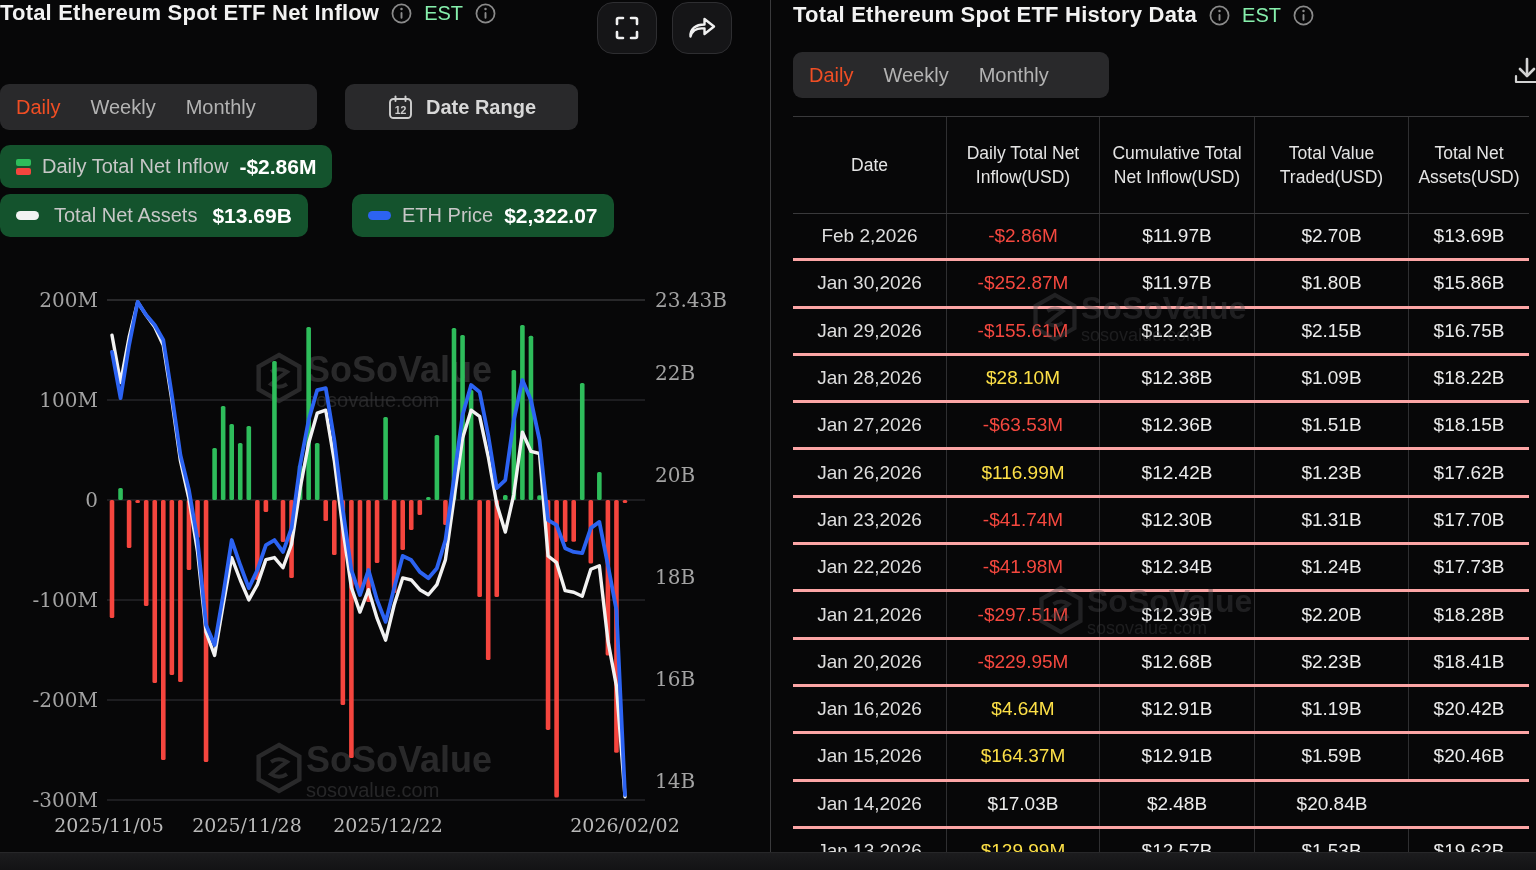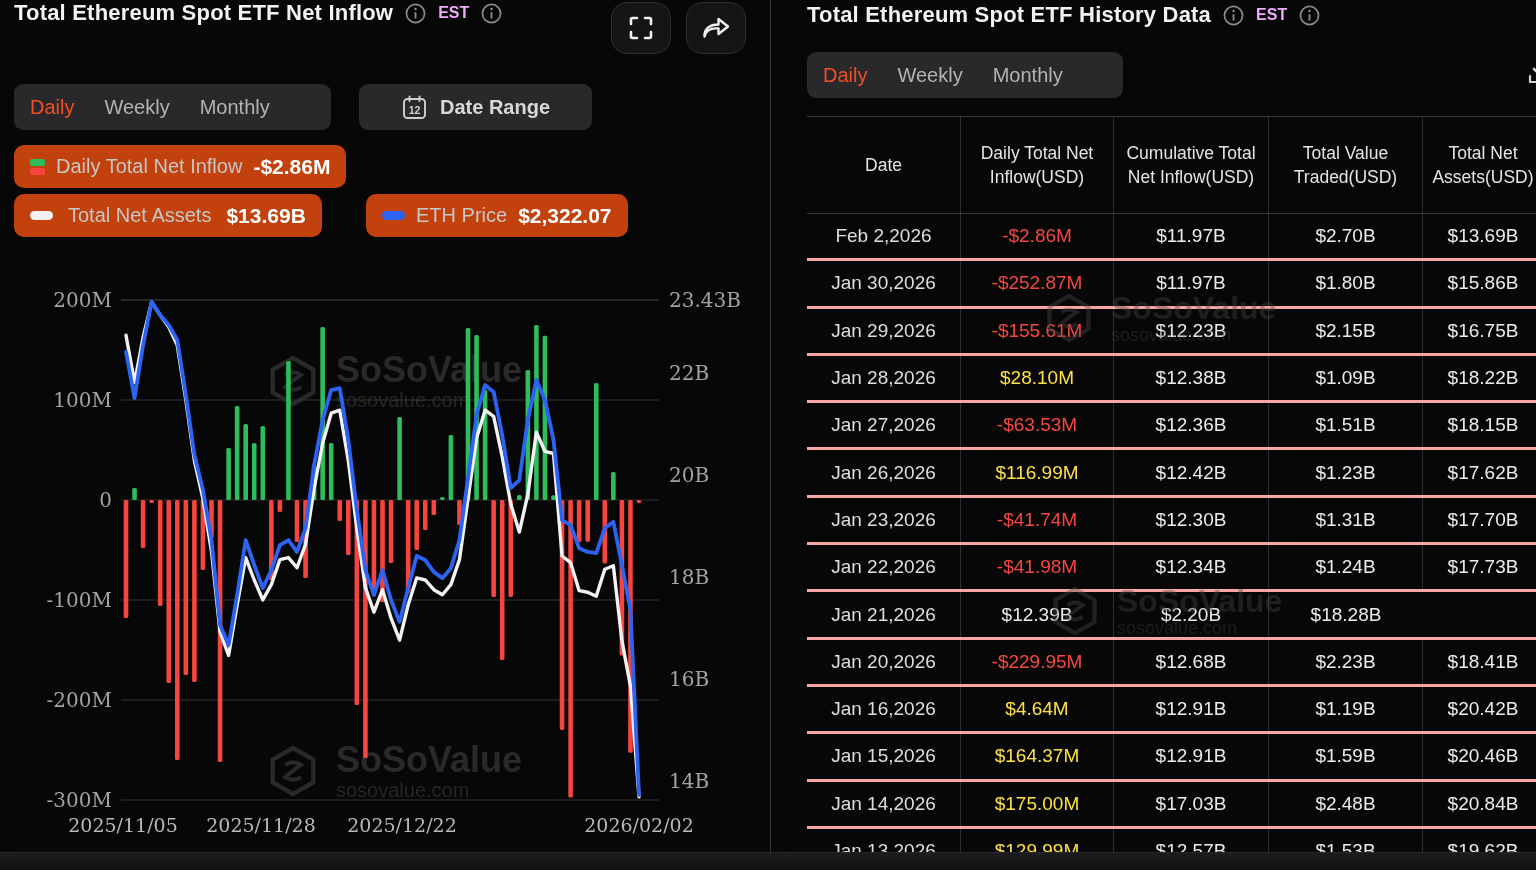--- a/index.html
+++ b/index.html
@@ -1,51 +1,51 @@
 <!DOCTYPE html>
 <html><head>
 <meta charset="utf-8">
 <style>
   html,body{margin:0;padding:0;background:#060607;}
   body{width:1536px;height:870px;overflow:hidden;font-family:"Liberation Sans",sans-serif;position:relative;color:#eee;}
-  .panel{position:absolute;top:0;height:852px;background:#070708;margin-left:14px;}
+  .panel{position:absolute;top:0;height:852px;background:#070708;}
   #left-panel{left:0;width:770px;}
   #right-panel{left:771px;width:765px;}
   .vdivider{position:absolute;left:770px;top:0;width:1px;height:852px;background:#3a3a3c;}
   .bottom-strip{position:absolute;left:0;top:852px;width:1536px;height:18px;background:linear-gradient(#1c1c1e,#121214);border-top:1px solid #272729;}
 
   
   .hdr-row{position:absolute;display:flex;align-items:center;gap:12px;}
   .hdr-title{font-size:22px;font-weight:700;color:#f2f2f2;letter-spacing:.2px;white-space:nowrap;}
-  .est{font-size:16px;color:#f0abfc;font-weight:700;}
+  .est{font-size:20px;color:#86efac;font-weight:400;}
   .info{width:21px;height:21px;flex:0 0 auto;}
 
   
   .sq-btn{position:absolute;width:58px;height:50px;border:1px solid #2e2e31;border-radius:16px;background:#151517;display:flex;align-items:center;justify-content:center;cursor:pointer;}
 
   
   .tabs{position:absolute;height:46px;background:#29292b;border-radius:9px;display:flex;align-items:center;padding:0 16px;gap:30px;}
   .tab{font-size:20px;color:#b3b3b3;cursor:pointer;white-space:nowrap;text-align:center;}
   .tab.active{color:#f04e24;}
 
   .date-range{position:absolute;height:46px;background:#29292b;border:none;border-radius:9px;display:flex;align-items:center;justify-content:center;gap:12px;color:#d8d8d8;font-size:20px;font-weight:700;font-family:"Liberation Sans",sans-serif;cursor:pointer;}
 
   
-  .chip{position:absolute;height:43px;background:#c2410c;border-radius:10px;display:flex;align-items:center;padding:0 16px;gap:11px;}
+  .chip{position:absolute;height:43px;background:#14532d;border-radius:10px;display:flex;align-items:center;padding:0 16px;gap:11px;}
   .chip .lbl{font-size:20px;color:#c7c7c7;white-space:nowrap;}
   .chip .val{font-size:21px;color:#ffffff;font-weight:700;white-space:nowrap;}
   .sq-ico{display:flex;flex-direction:column;gap:2px;}
   .sq-ico i{display:block;width:15px;height:7px;border-radius:2px;}
   .dash{width:23px;height:9px;border-radius:5px;}
 
   
   #chart-svg{position:absolute;left:0;top:0;pointer-events:none;}
 
   
-  .wm{position:absolute;display:flex;align-items:center;gap:20px;opacity:.55;pointer-events:none;}
+  .wm{position:absolute;display:flex;align-items:flex-start;gap:4px;opacity:.55;pointer-events:none;}
   .wm .wm-txt{display:flex;flex-direction:column;line-height:1;}
   .wm .brand{font-size:36px;font-weight:700;color:#454547;}
   .wm .dom{font-size:20px;color:#404042;margin-top:2px;}
   .wm.small .brand{font-size:32px;}
   .wm.small .dom{font-size:18px;}
 
   
   #history-table{position:absolute;left:22px;top:116px;width:736px;}
   .trow{display:grid;grid-template-columns:154px 153px 155px 154px 120px;}
   .th,.td{display:flex;align-items:center;justify-content:center;text-align:center;border-right:1px solid #2f2f31;padding:0 6px;box-sizing:border-box;}
@@ -332,20 +332,21 @@
         </div>
         <div class="trow">
           <div class="td date">Jan 22,2026</div>
           <div class="td down">-$41.98M</div>
           <div class="td">$12.34B</div>
           <div class="td">$1.24B</div>
           <div class="td">$17.73B</div>
         </div>
         <div class="trow">
           <div class="td date">Jan 21,2026</div>
+          <div class="td down">-$297.51M</div>
           <div class="td">$12.39B</div>
           <div class="td">$2.20B</div>
           <div class="td">$18.28B</div>
         </div>
         <div class="trow">
           <div class="td date">Jan 20,2026</div>
           <div class="td down">-$229.95M</div>
           <div class="td">$12.68B</div>
           <div class="td">$2.23B</div>
           <div class="td">$18.41B</div>
@@ -359,21 +360,20 @@
         </div>
         <div class="trow">
           <div class="td date">Jan 15,2026</div>
           <div class="td up">$164.37M</div>
           <div class="td">$12.91B</div>
           <div class="td">$1.59B</div>
           <div class="td">$20.46B</div>
         </div>
         <div class="trow">
           <div class="td date">Jan 14,2026</div>
-          <div class="td up">$175.00M</div>
           <div class="td">$17.03B</div>
           <div class="td">$2.48B</div>
           <div class="td">$20.84B</div>
         </div>
         <div class="trow">
           <div class="td date">Jan 13,2026</div>
           <div class="td up">$129.99M</div>
           <div class="td">$12.57B</div>
           <div class="td">$1.53B</div>
           <div class="td">$19.62B</div>

